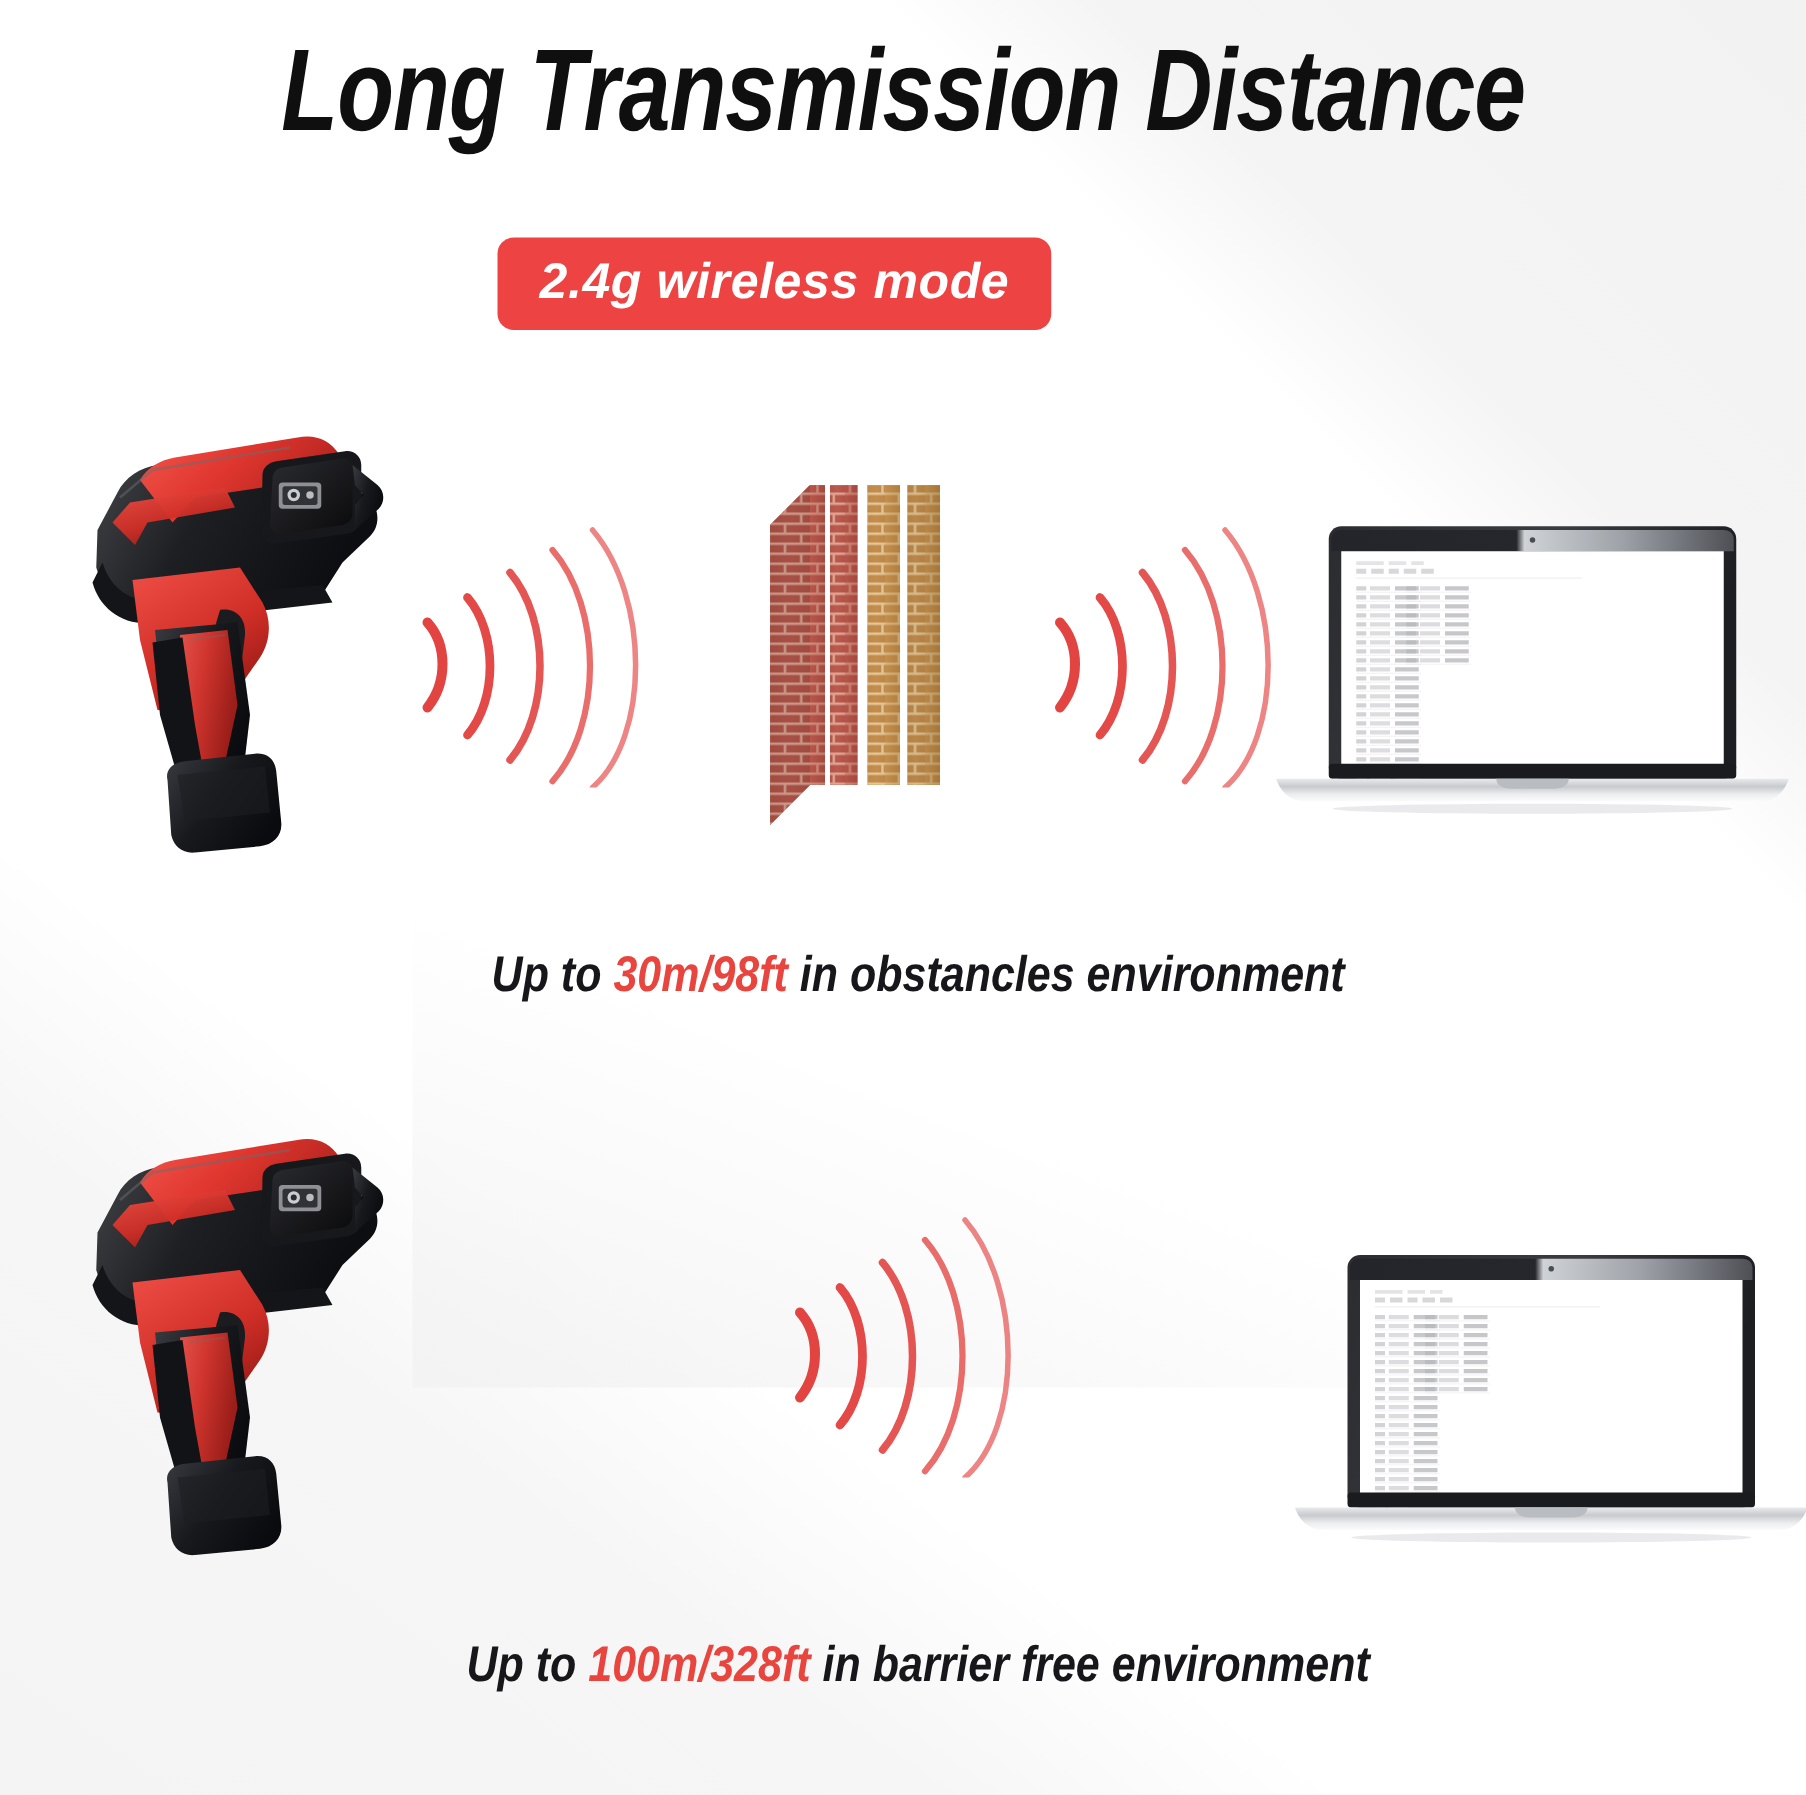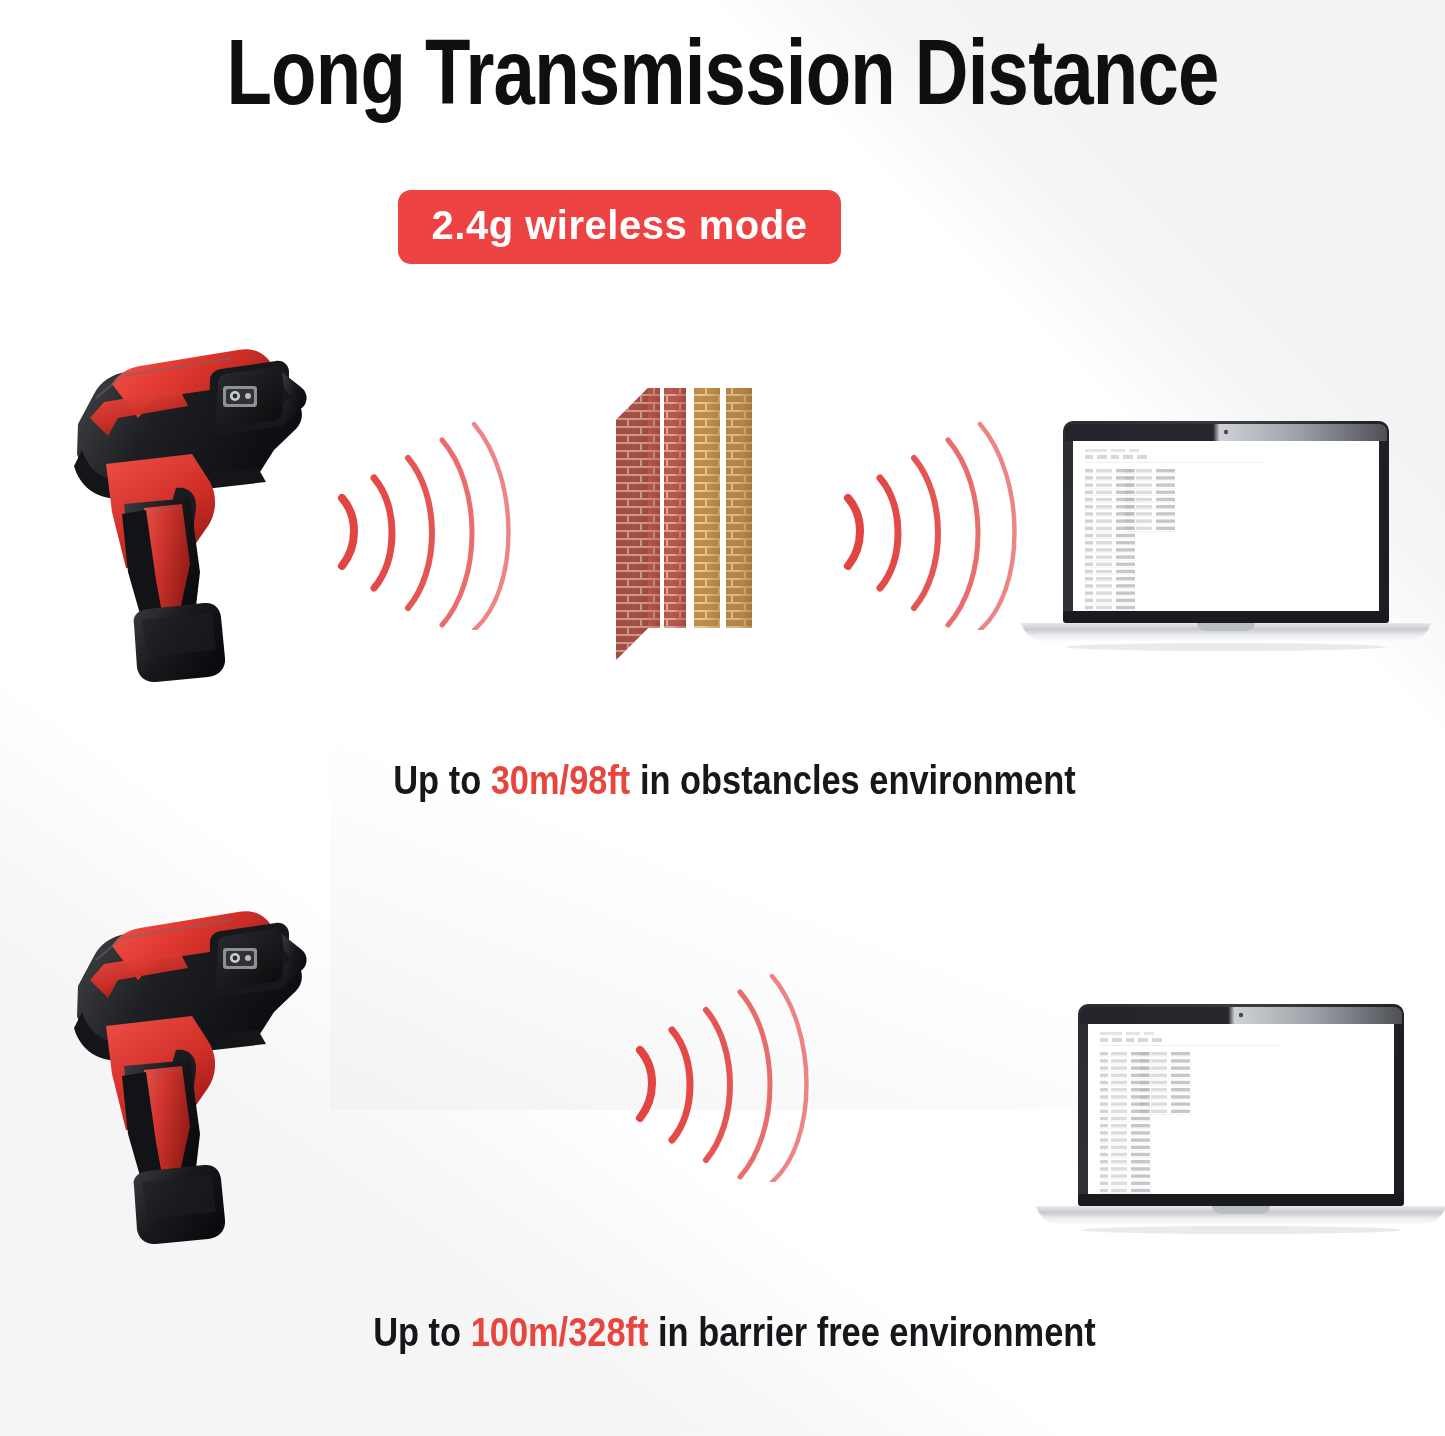--- a/index.html
+++ b/index.html
@@ -9,20 +9,21 @@
     font-family:"Liberation Sans", sans-serif;
     overflow:hidden;
     position:relative;
   }
 
   
   #stage{
     position:absolute;inset:0;
     background:#ffffff;
     overflow:hidden;
+    font-style:italic;
   }
   .diag-tr{
     position:absolute;top:0;right:0;
     width:740px;height:740px;
     background:linear-gradient(to bottom left,#f2f2f2 0%,#f4f4f4 38%,rgba(248,248,248,0) 50%);
     pointer-events:none;
   }
   .diag-bl{
     position:absolute;left:0;bottom:0;
     width:1100px;height:780px;

